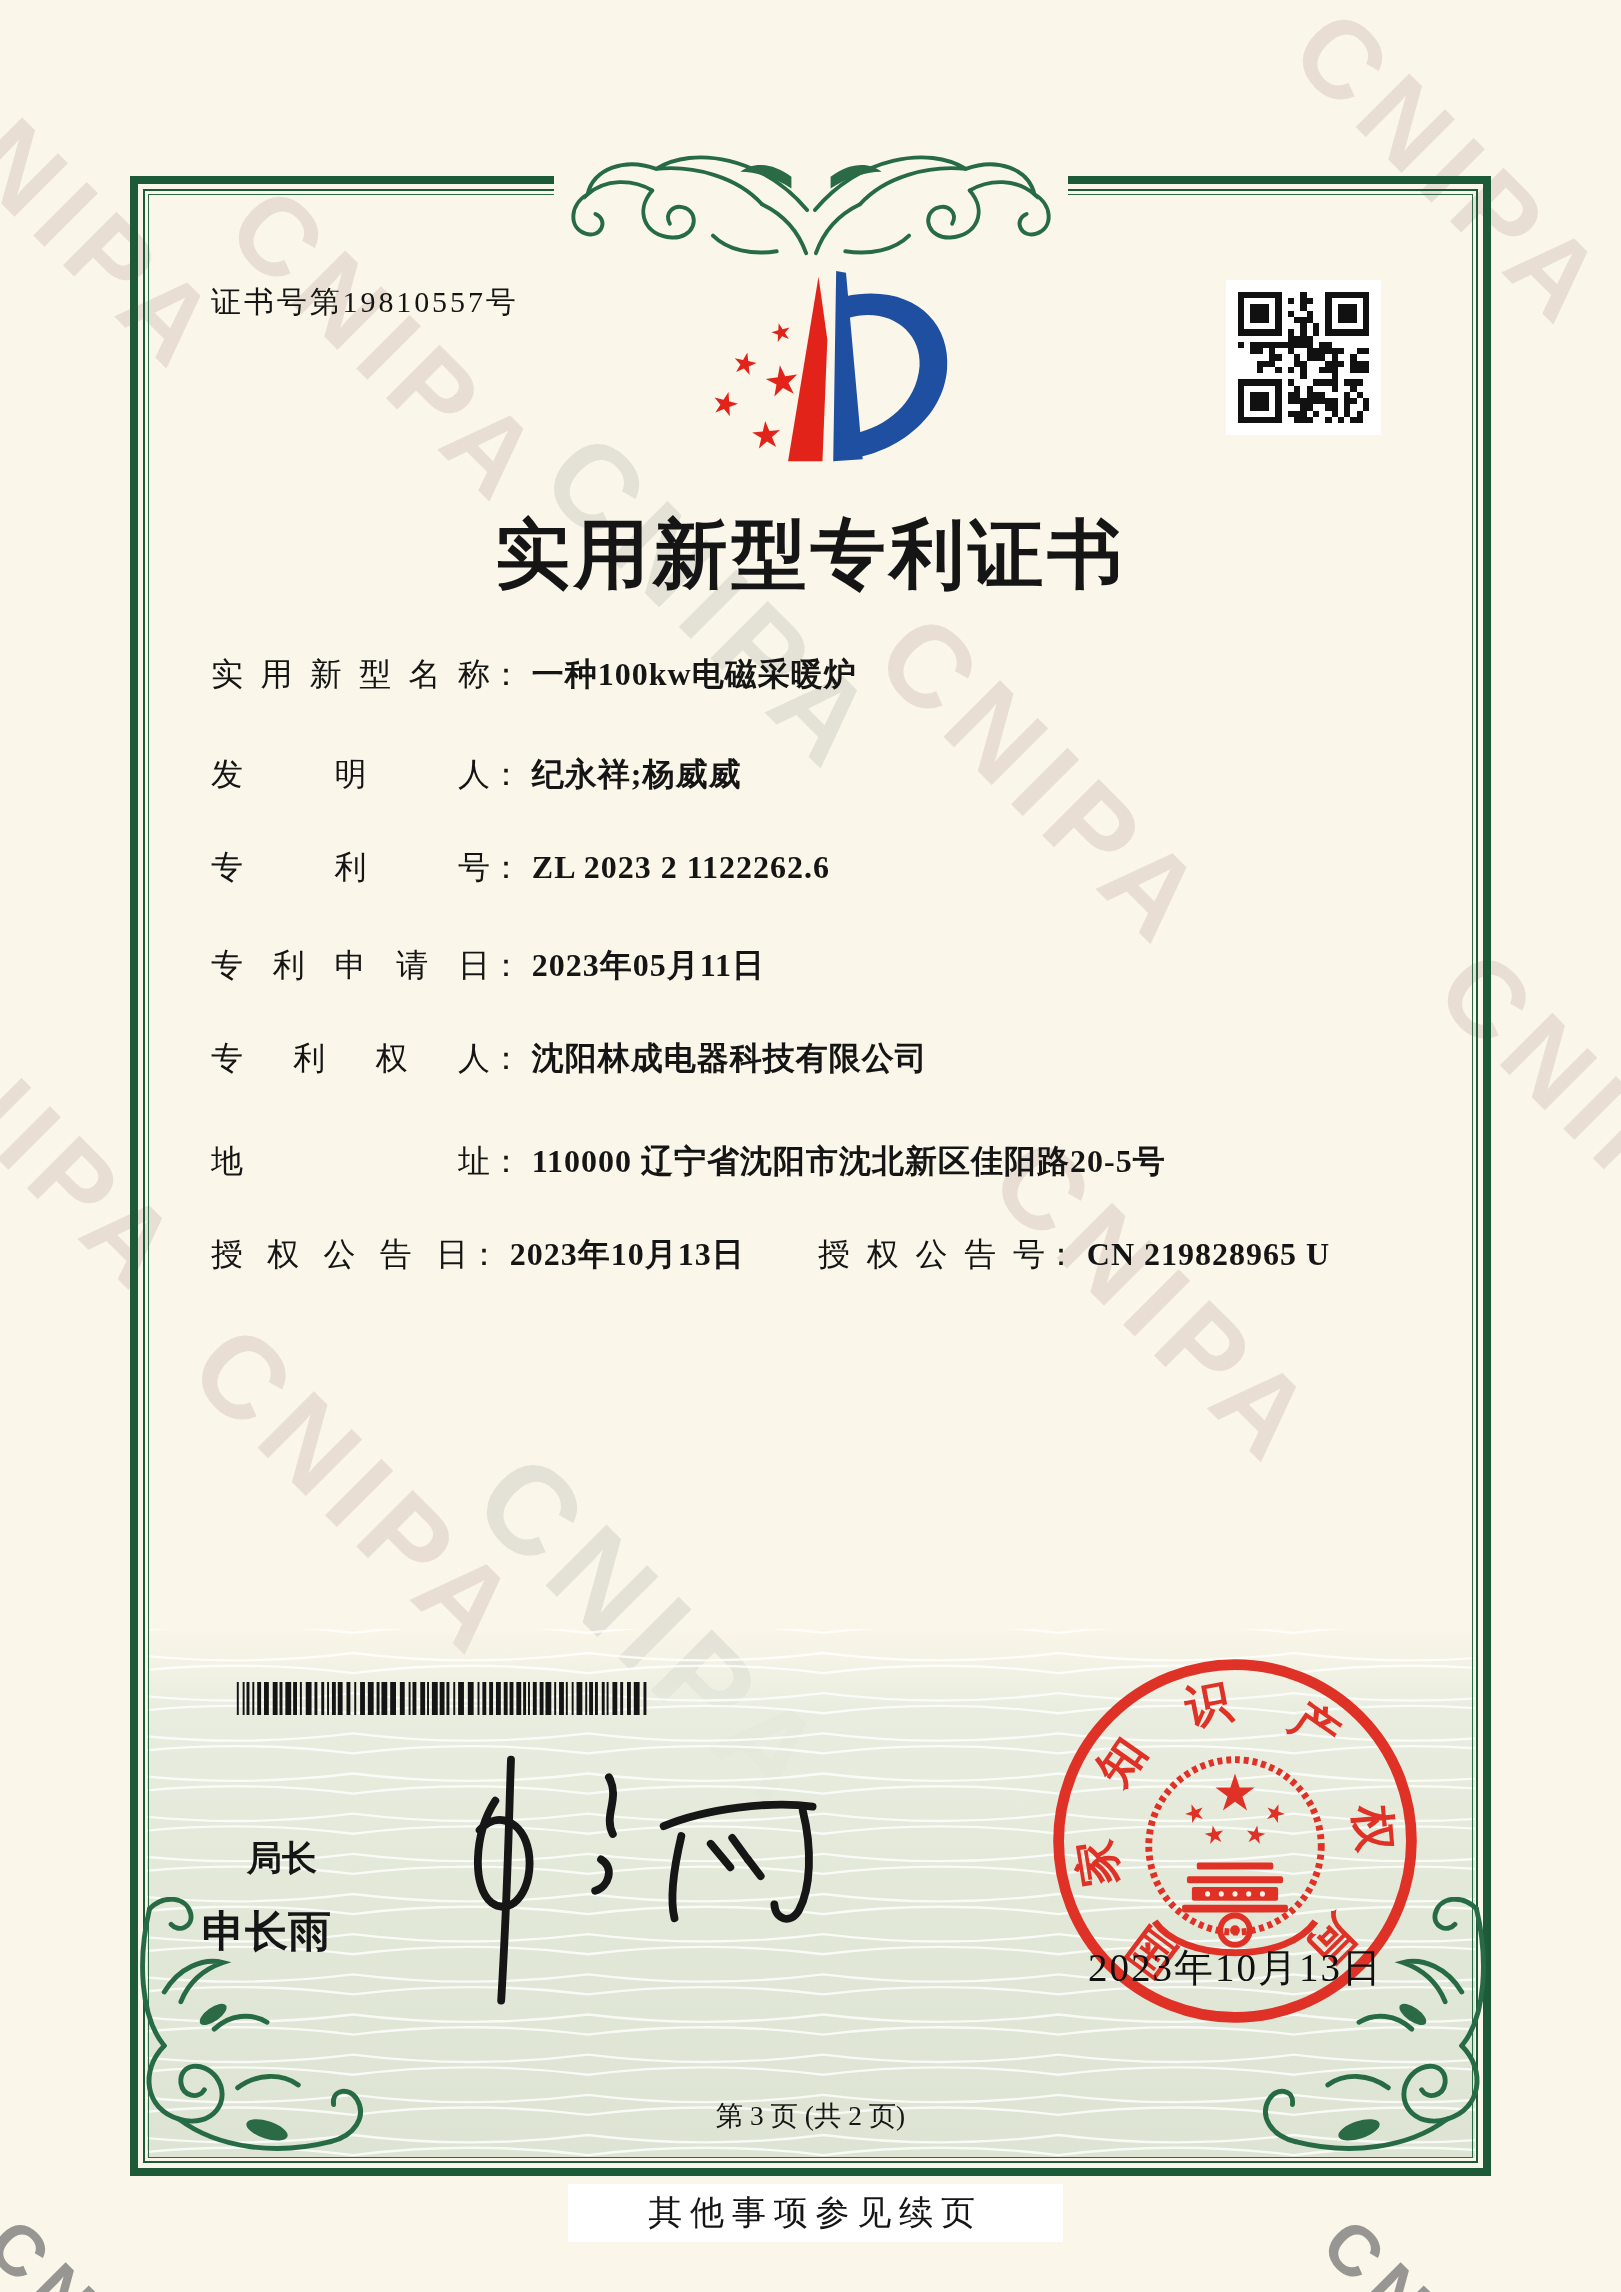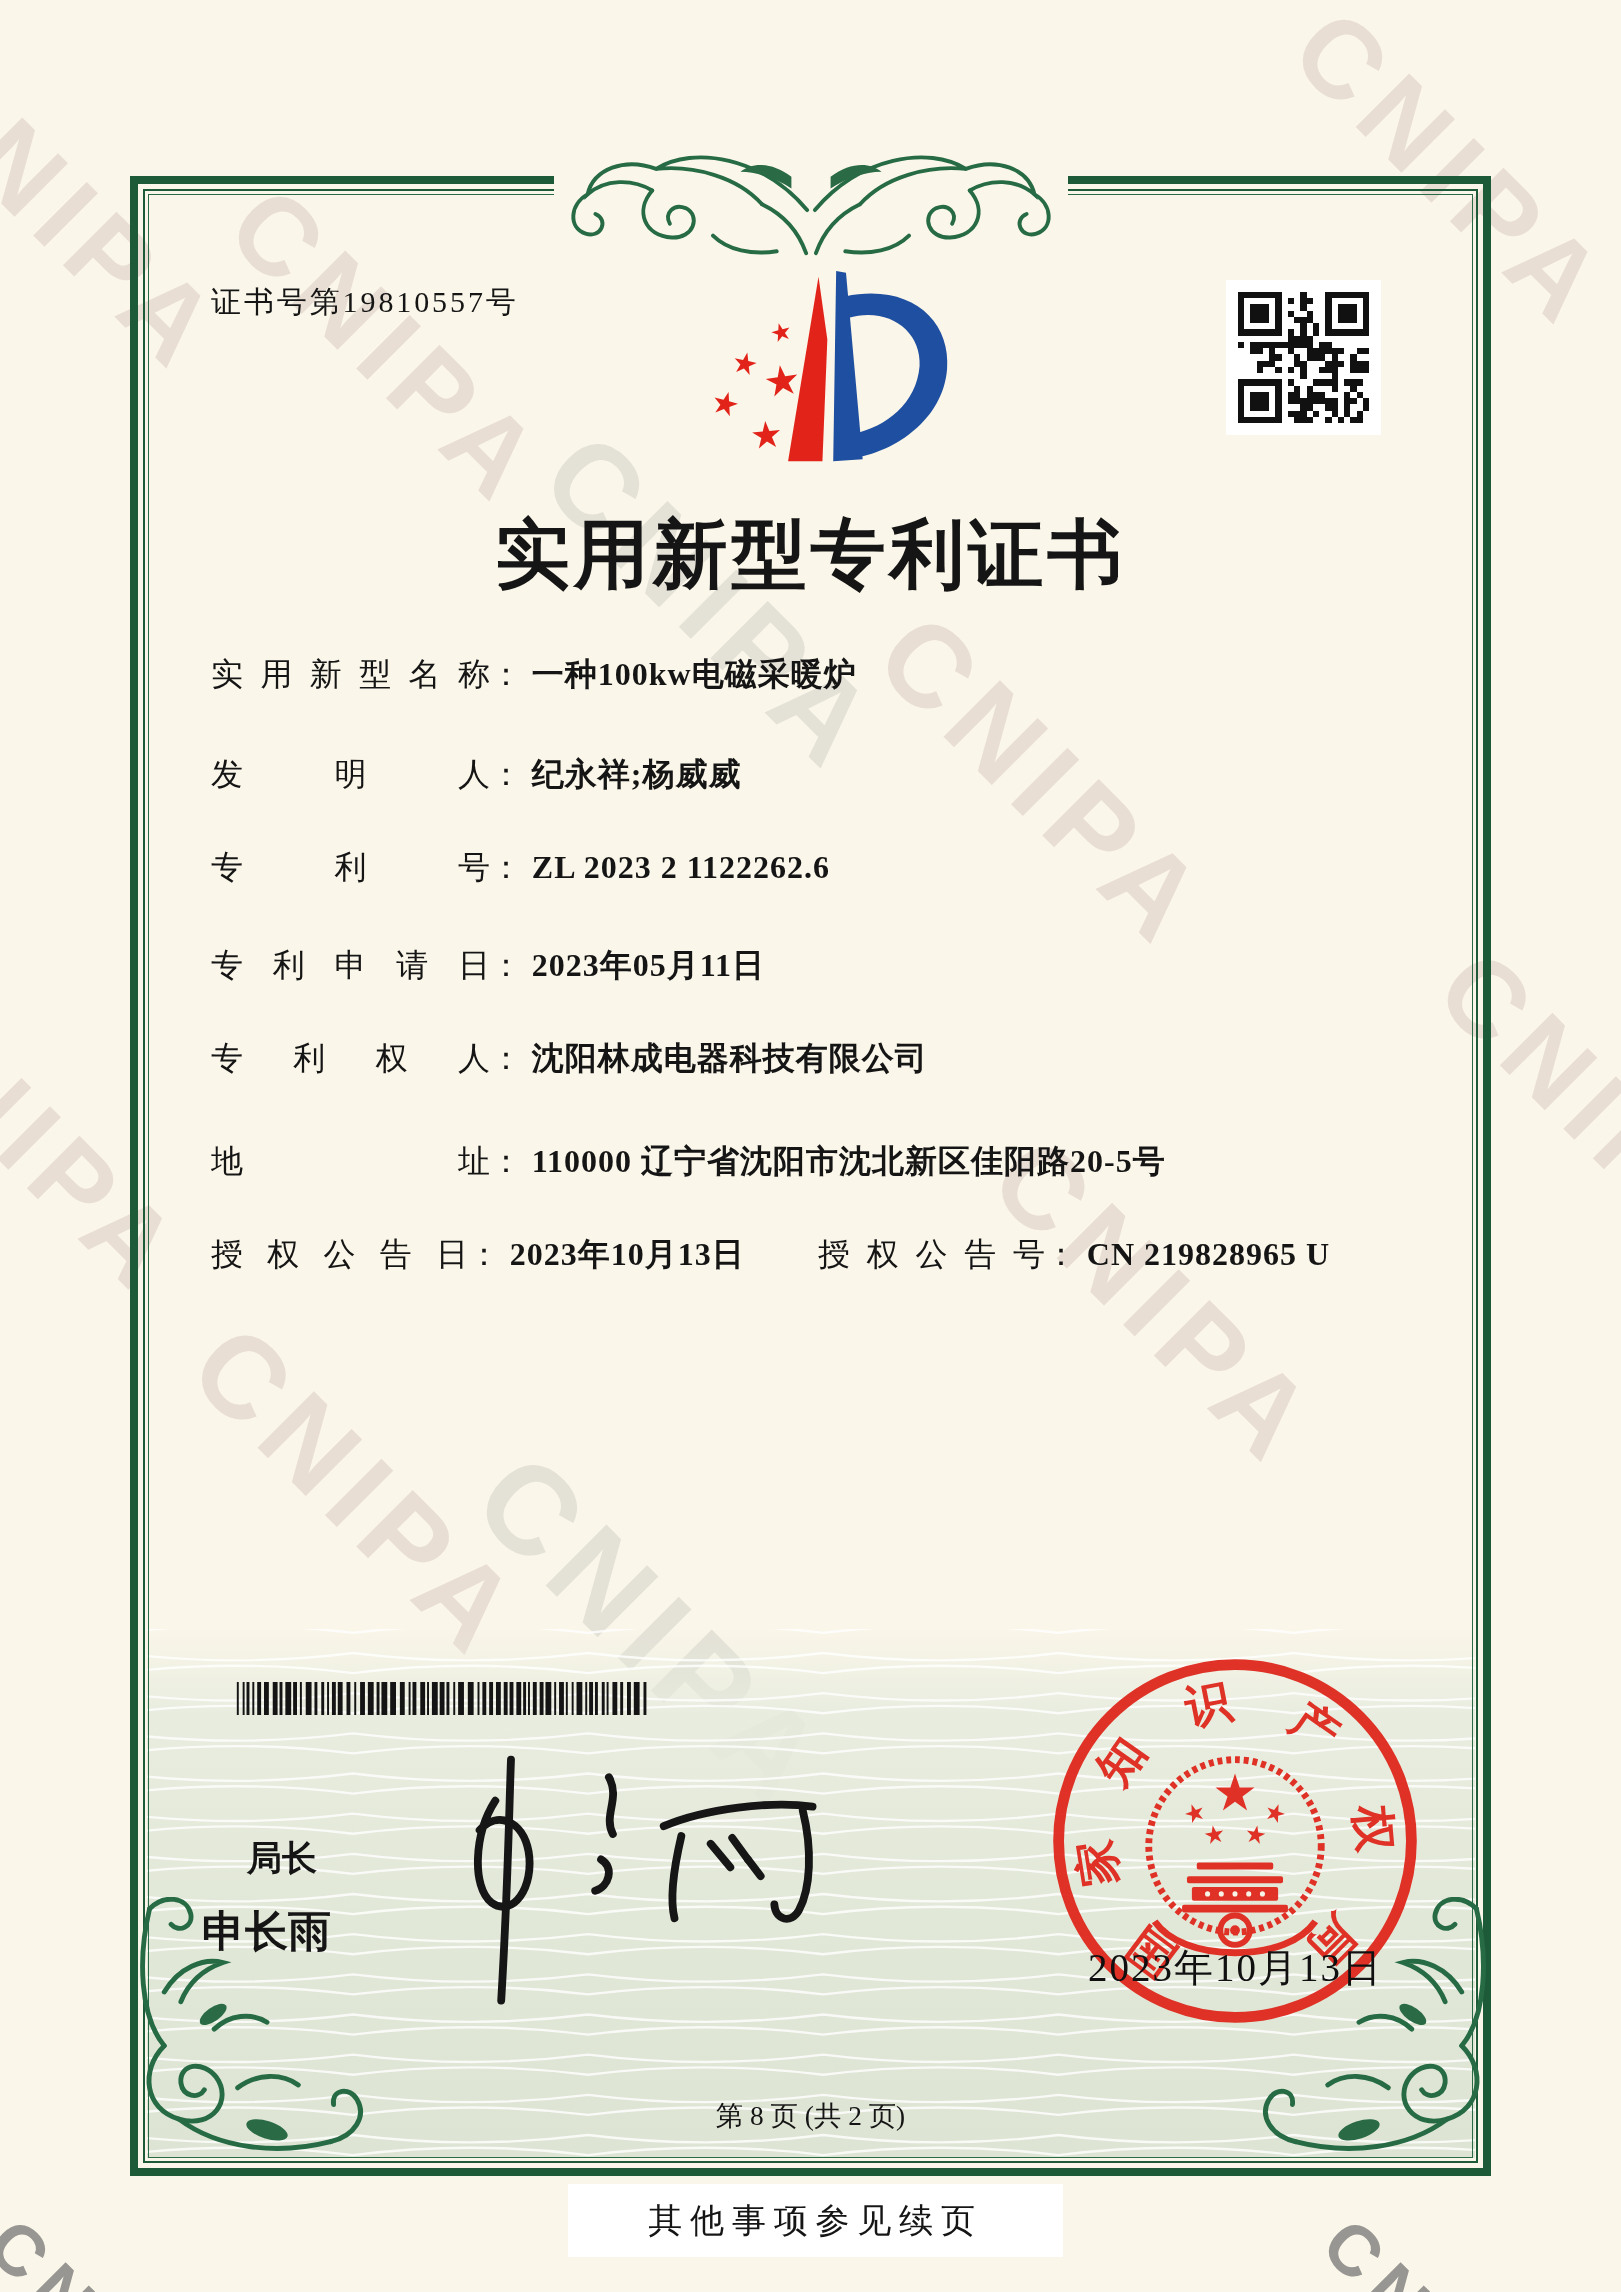--- a/index.html
+++ b/index.html
@@ -48,21 +48,21 @@
   .barcode{position:absolute;left:235px;top:1682px;z-index:6;}
   .sigtitle{position:absolute;left:211px;top:1835px;font-size:35px;font-weight:700;z-index:6;
     font-family:"Liberation Sans","DejaVu Sans",sans-serif;margin-left:36px;}
   .signame{position:absolute;left:202px;top:1903px;font-size:43px;font-weight:700;z-index:6;
     font-family:"Liberation Sans","DejaVu Sans",sans-serif;}
   .handsig{position:absolute;left:417px;top:1740px;z-index:6;}
   .seal{position:absolute;left:1039px;top:1645px;z-index:7;opacity:.95;}
   .sealdate{position:absolute;left:1054px;top:1941px;width:363px;text-align:center;
     font-size:39px;color:#101010;z-index:8;letter-spacing:2px;}
   .pageinfo{position:absolute;left:0;right:0;top:2098px;text-align:center;font-size:27.4px;z-index:6;}
-  .contnote-box{position:absolute;left:568px;top:2184px;width:495px;height:73px;background:#ffffff;
+  .contnote-box{position:absolute;left:568px;top:2184px;width:495px;height:58px;background:#ffffff;
     z-index:6;display:flex;align-items:center;justify-content:center;}
   .contnote{font-size:34px;letter-spacing:7.8px;}
   
   .topmask{position:absolute;left:554px;top:165px;width:514px;height:65px;background:#faf6e9;z-index:4;}
   .toporn{position:absolute;left:564px;top:116px;z-index:5;}
   .corner{position:absolute;z-index:5;}
   .corner.left{left:120px;top:1897px;}
   .corner.right{left:1212px;top:1897px;transform:scaleX(-1);}
 </style>
 </head>
@@ -582,17 +582,17 @@
         <circle cx="214" cy="254" r="2.6"></circle>
         <circle cx="228" cy="254" r="2.6"></circle>
     </g>
     <circle cx="200" cy="291" r="15" fill="none" stroke="#df281d" stroke-width="6"></circle>
     <circle cx="200" cy="291" r="5" fill="#df281d"></circle>
     <path d="M118,282 C132,302 162,314 200,314 C238,314 268,302 282,282" fill="none" stroke="#df281d" stroke-width="7"></path>
   </g>
 </svg>
 <div class="sealdate">2023年10月13日</div>
 
-<div class="pageinfo">第 8 页 (共 2 页)</div>
+<div class="pageinfo">第 3 页 (共 2 页)</div>
 <div class="contnote-box">
   <span class="contnote">其他事项参见续页</span>
 </div>
 
 
 </body></html>

